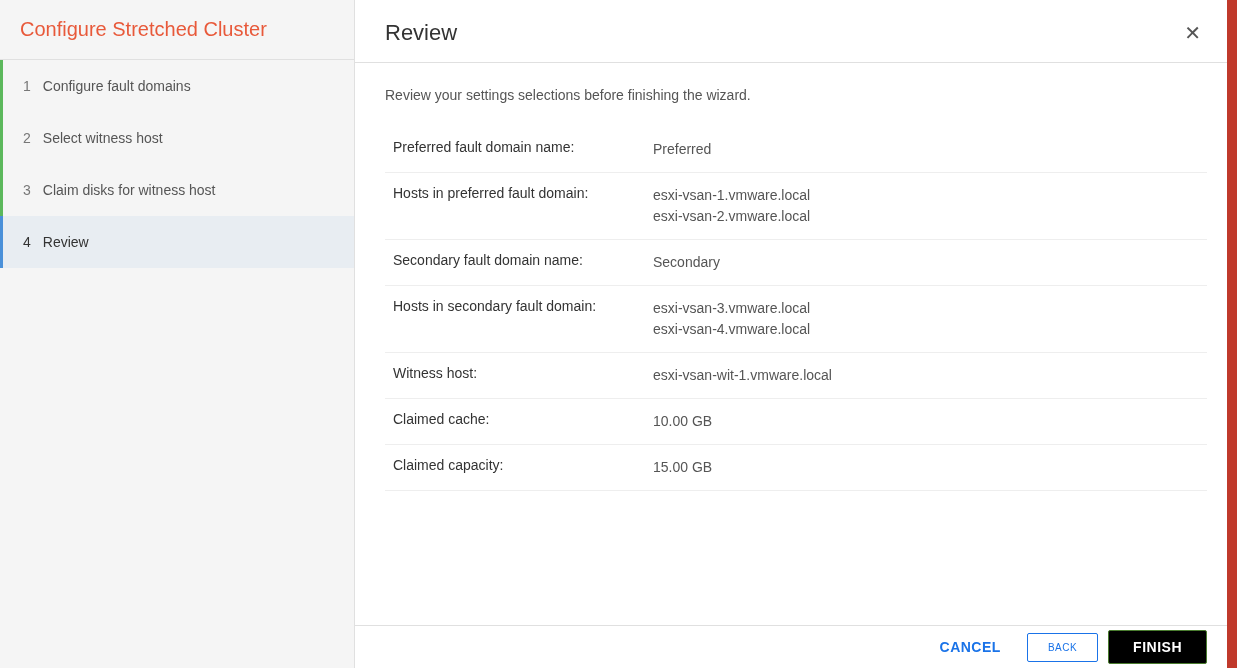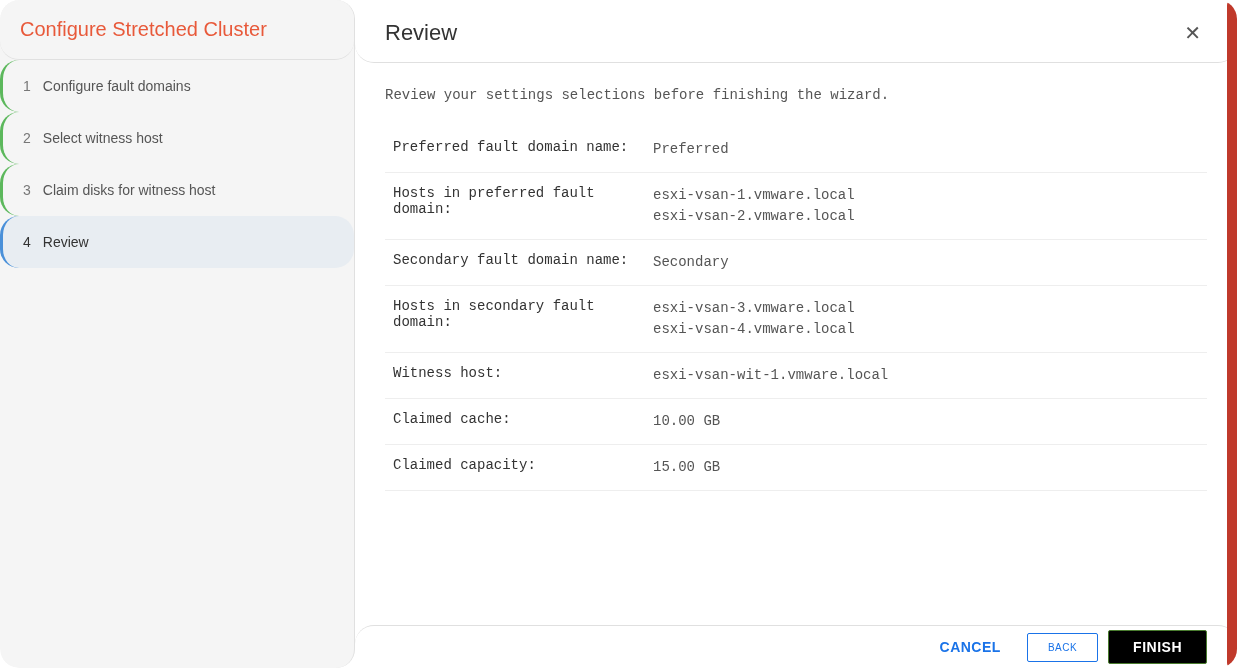--- a/index.html
+++ b/index.html
@@ -1,15 +1,15 @@
 <!DOCTYPE html>
 <html><head>
   <meta charset="utf-8">
   <style>
-    * { box-sizing: border-box; margin: 0; padding: 0; border-radius: 19px; }
+    * { box-sizing: border-box; margin: 0; padding: 0; }
     body {
       font-family: -apple-system, BlinkMacSystemFont, "Segoe UI", Arial, sans-serif;
       font-size: 14px;
       background: #fff;
       color: #333;
       width: 1237px;
       height: 668px;
       overflow: hidden;
     }
     .dialog {
@@ -95,21 +95,20 @@
       cursor: pointer;
       font-size: 20px;
       color: #555;
       padding: 2px 6px;
       line-height: 1;
     }
     .content-body {
       flex: 1;
       padding: 24px 30px;
       overflow-y: auto;
-      font-family: Liberation Mono, monospace;
     }
     .subtitle {
       color: #555;
       font-size: 14px;
       margin-bottom: 24px;
     }
     .review-table {
       width: 100%;
       border-collapse: collapse;
     }

